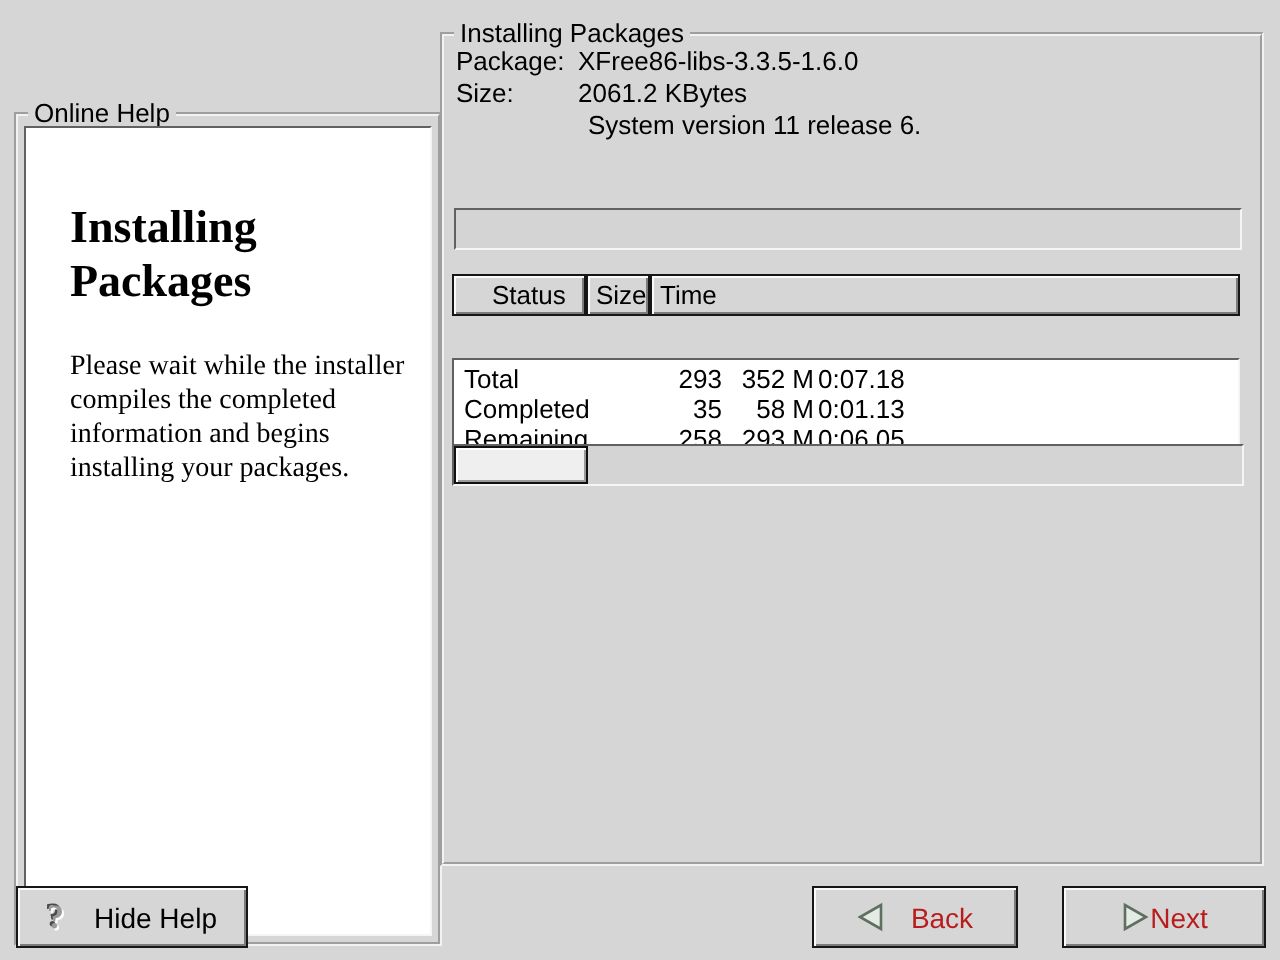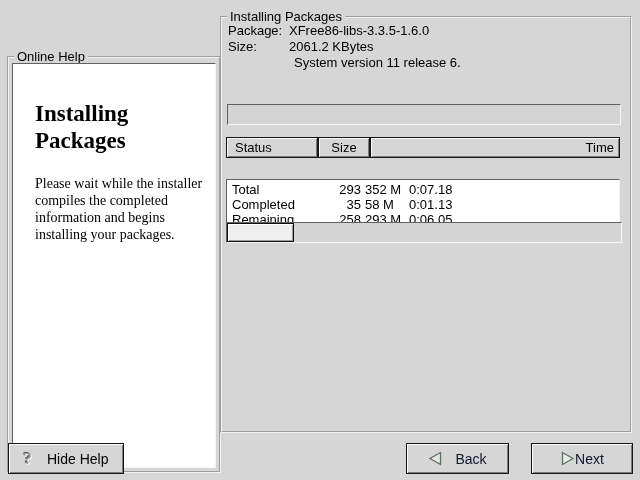--- a/index.html
+++ b/index.html
@@ -62,46 +62,46 @@
     box-sizing:border-box;
   }
 
   
   #status-table{position:absolute;left:4px;top:119px;width:394px;}
   .thead{display:flex;height:21px;}
   .th{
     box-sizing:border-box;height:21px;font-size:13px;line-height:19px;
     padding:0 4px;white-space:nowrap;overflow:hidden;
   }
-  .th.c0{width:92px;text-align:left;padding-left:8px;}
+  .th.c0{width:67px;text-align:left;padding-left:19px;}
   .th.c1{width:66px;text-align:right;}
-  .th.c2{width:52px;text-align:center;}
-  .th.c3{flex:1;text-align:right;padding-right:5px;}
+  .th.c2{width:32px;text-align:center;}
+  .th.c3{flex:1;padding-right:5px;}
   .tbody{
     background:#ffffff;border:1px solid;
     border-color:#616161 #f5f5f5 #f5f5f5 #616161;
     padding:2px 0 4px 0;
     margin-top:21px;
   }
   .tr{display:flex;font-size:13px;line-height:15px;color:#000;}
   .td{box-sizing:border-box;white-space:nowrap;overflow:hidden;}
   .td.c0{width:72px;padding-left:5px;text-align:left;}
   .td.c1{width:66px;padding-right:4px;text-align:right;}
-  .td.c2{width:44px;padding-right:2px;text-align:left;}
+  .td.c2{width:44px;padding-right:2px;text-align:right;}
   .td.c3{flex:1;padding-right:8px;text-align:left;}
 
   
   .btn{
     position:absolute;height:29px;display:flex;align-items:center;
     justify-content:center;font-size:14px;color:#000;cursor:default;
   }
   #hide-help-btn{left:8px;top:443px;width:114px;gap:15px;}
   #back-btn{left:406px;top:443px;width:101px;gap:12px;}
   #next-btn{left:531px;top:443px;width:100px;gap:0;}
-  .btn.disabled{color:#0f172a;}
+  .btn.disabled{color:#b91c1c;}
   .q-icon{
     font-family:"Liberation Serif",serif;font-size:17px;font-weight:bold;
     color:#9a9a9a;text-shadow:1px 1px 0 #ffffff, -1px -1px 0 #4a4a4a;
     line-height:17px;
   }
   .arrow-icon{display:block;}
 </style>
 </head>
 <body>
 

